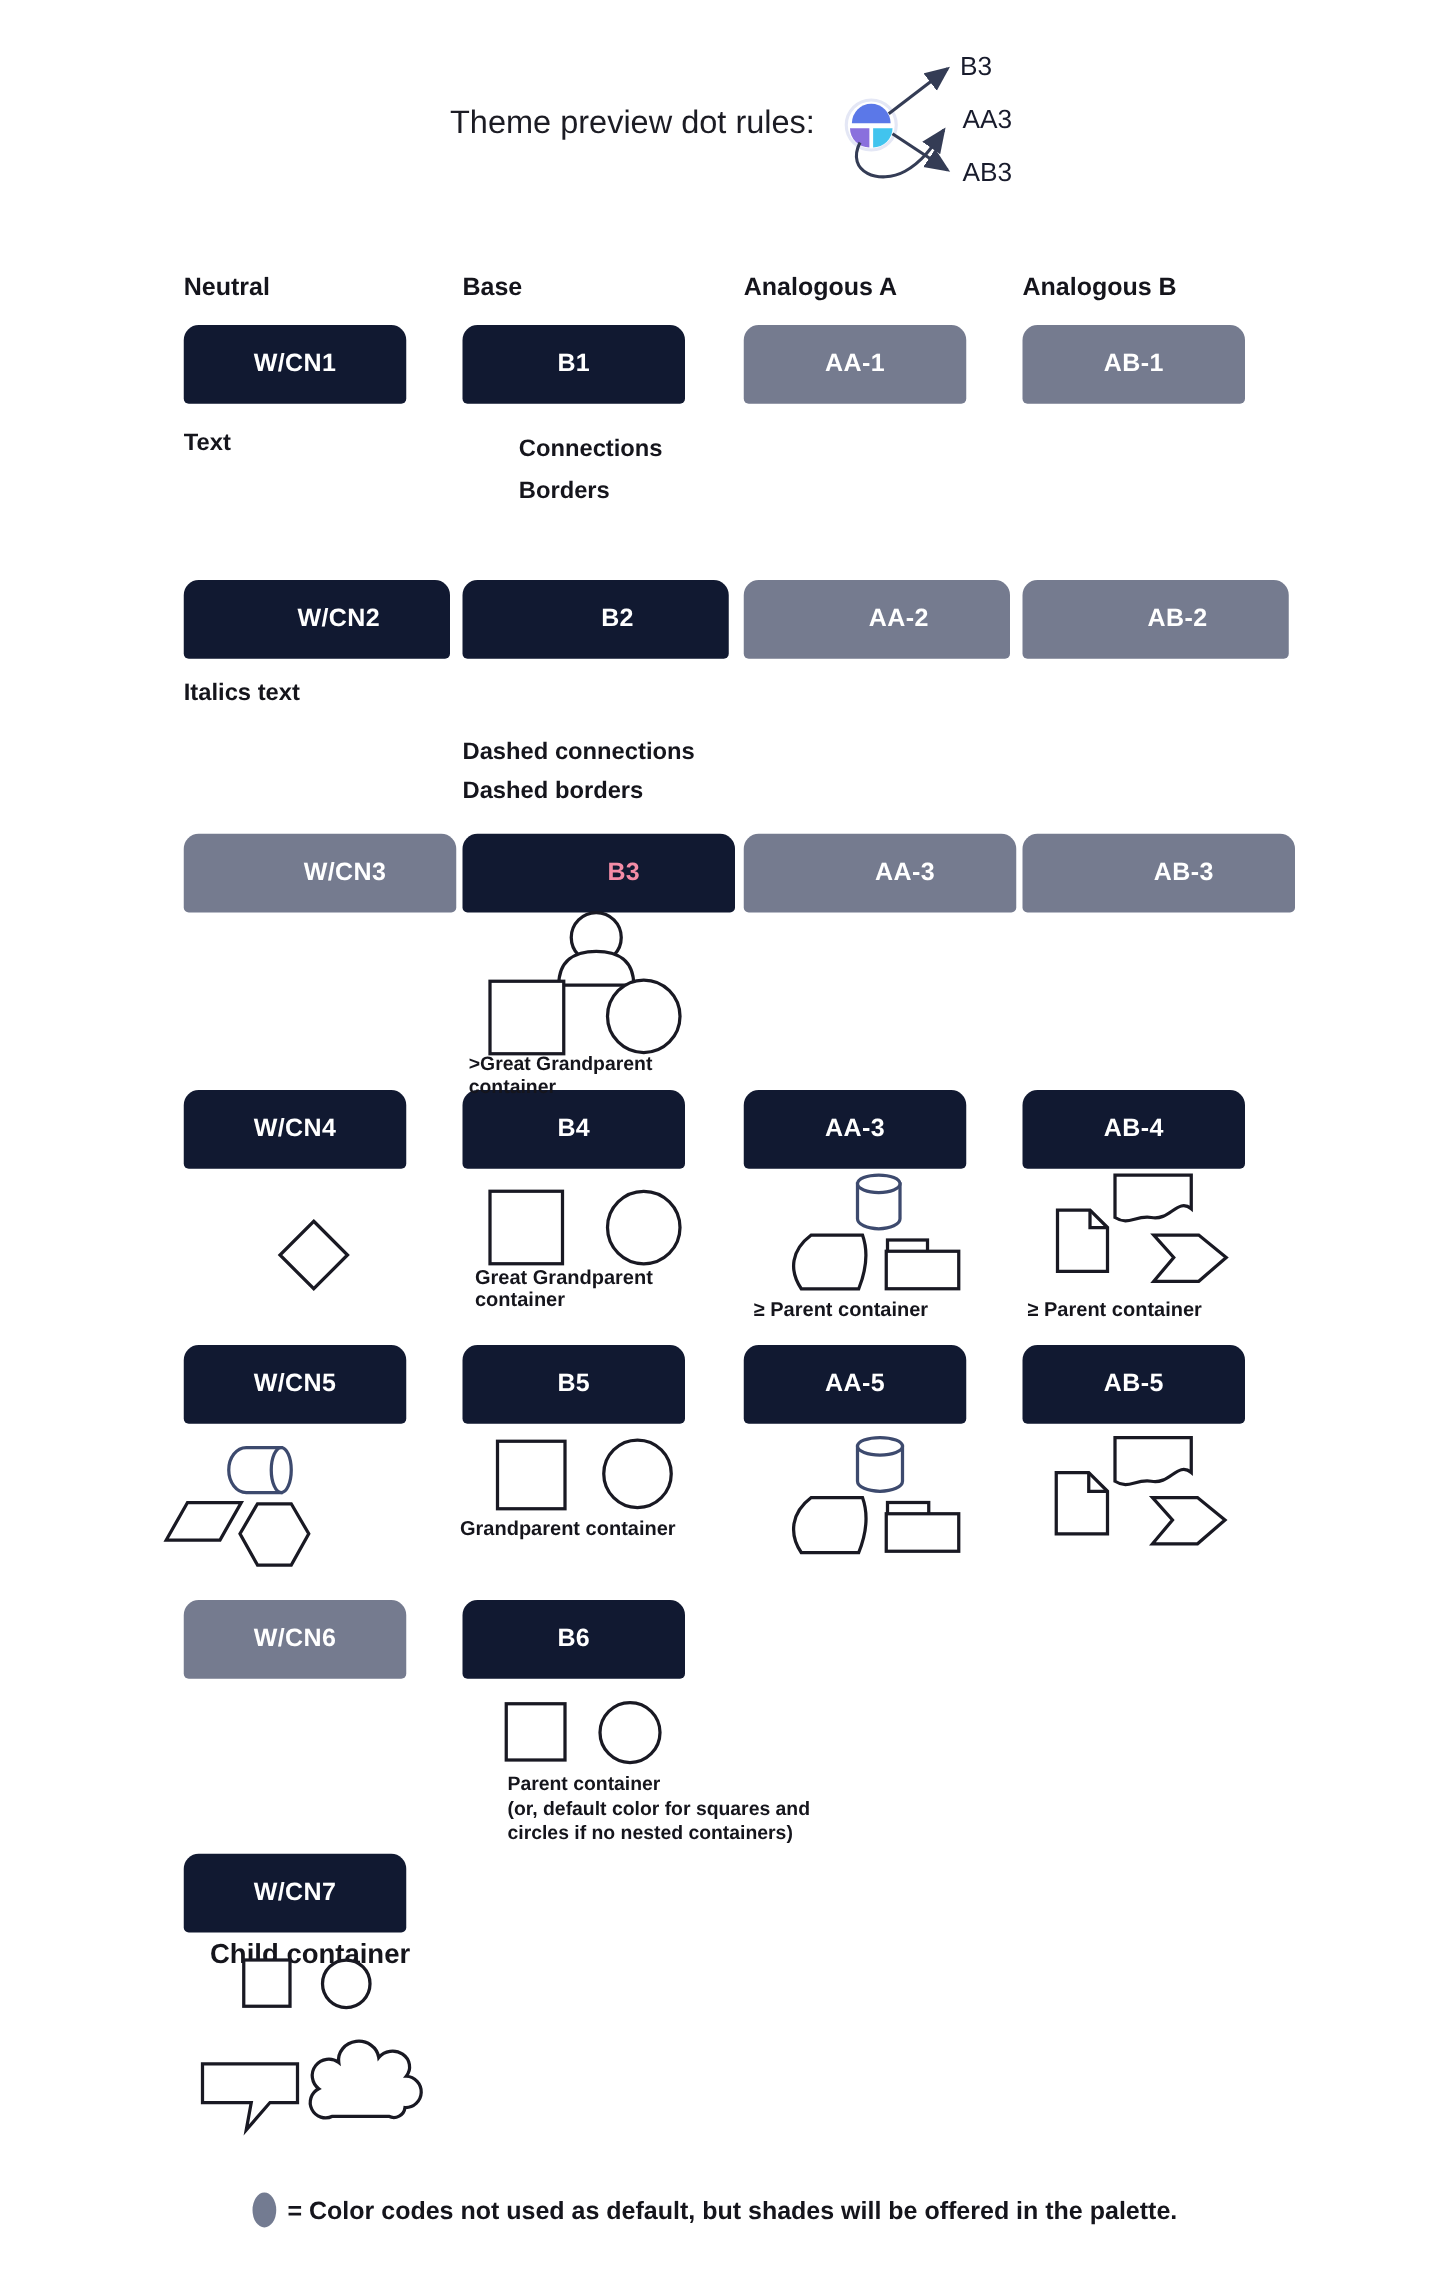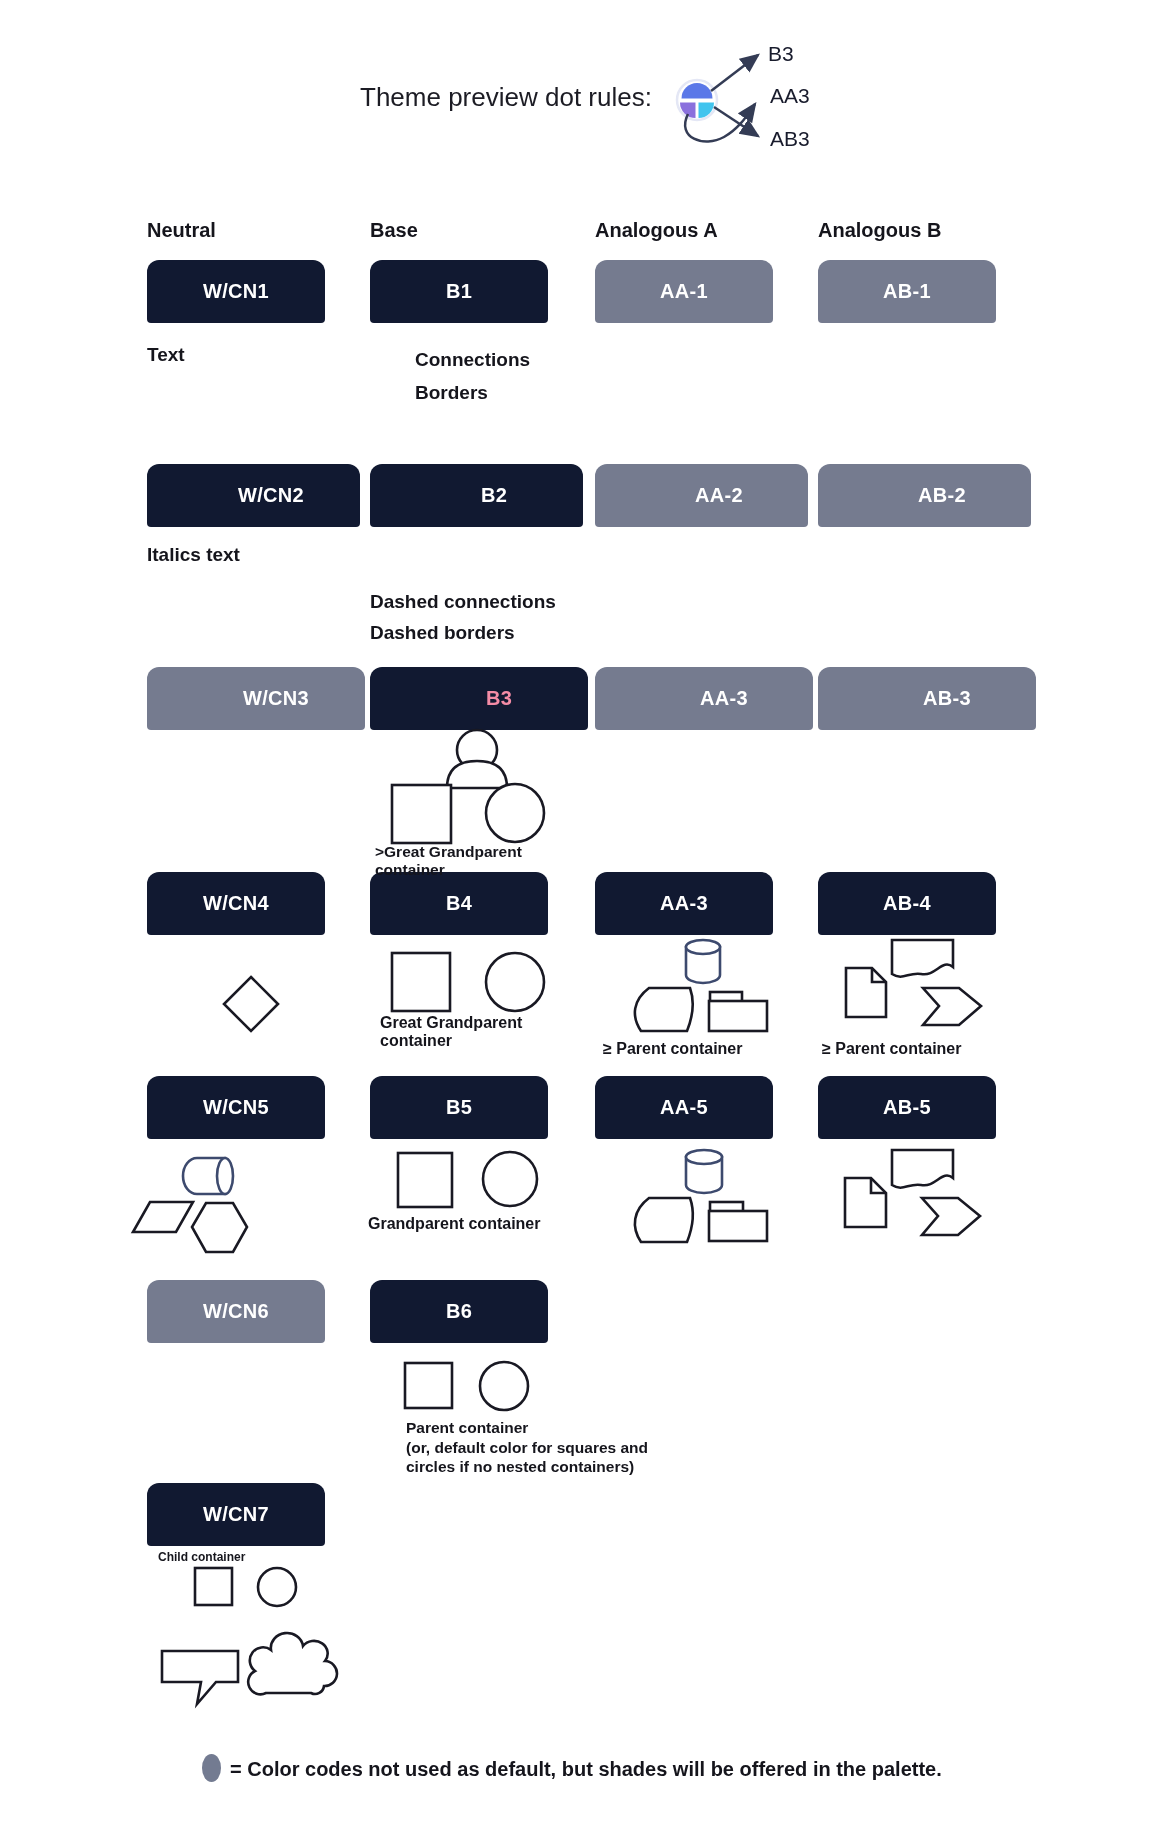--- a/index.html
+++ b/index.html
@@ -36,21 +36,21 @@
   #cap-wcn1{left:147px;top:344px;}
   #cap-b1{left:415px;top:343px;line-height:33px;}
   #cap-wcn2{left:147px;top:544px;}
   #cap-b2{left:370px;top:550px;line-height:31px;margin-top:36px;}
   #cap-b3{left:375px;top:843px;}
   #cap-b4{left:380px;top:1014px;font-size:16px;}
   #cap-aa4{left:603px;top:1040px;font-size:16px;}
   #cap-ab4{left:822px;top:1040px;font-size:16px;}
   #cap-b5{left:368px;top:1215px;font-size:16px;}
   #cap-b6{left:370px;top:1418px;line-height:19.5px;margin-left:36px;}
-  #cap-wcn7{left:158px;top:1550px;font-size:12px;}
+  #cap-wcn7{left:168px;top:1550px;font-size:22px;}
   
   #legend-dot{left:202px;top:1754px;width:19px;height:28px;border-radius:50%;background:var(--legend_dot,#737b91);}
   #legend-text{left:230px;top:1755px;font-size:20px;font-weight:700;line-height:28px;color:#15151c;white-space:nowrap;}
   
   #shapes{left:0;top:0;z-index:5;pointer-events:none;}
   .ol{stroke:#191923;stroke-width:2.6;fill:#ffffff;}
   .ol-n{stroke:#191923;stroke-width:2.6;fill:none;}
   .cyl{stroke:#3d4a6e;stroke-width:2.6;fill:#ffffff;}
   .arrow{stroke:#343c55;stroke-width:2.5;fill:none;}
 </style>

